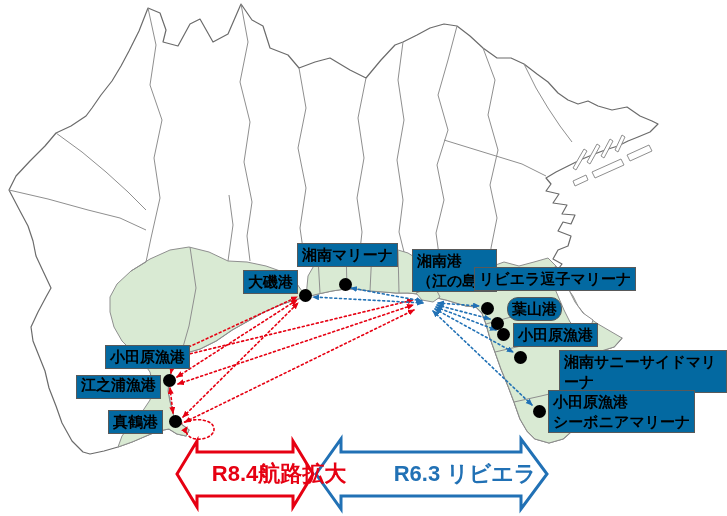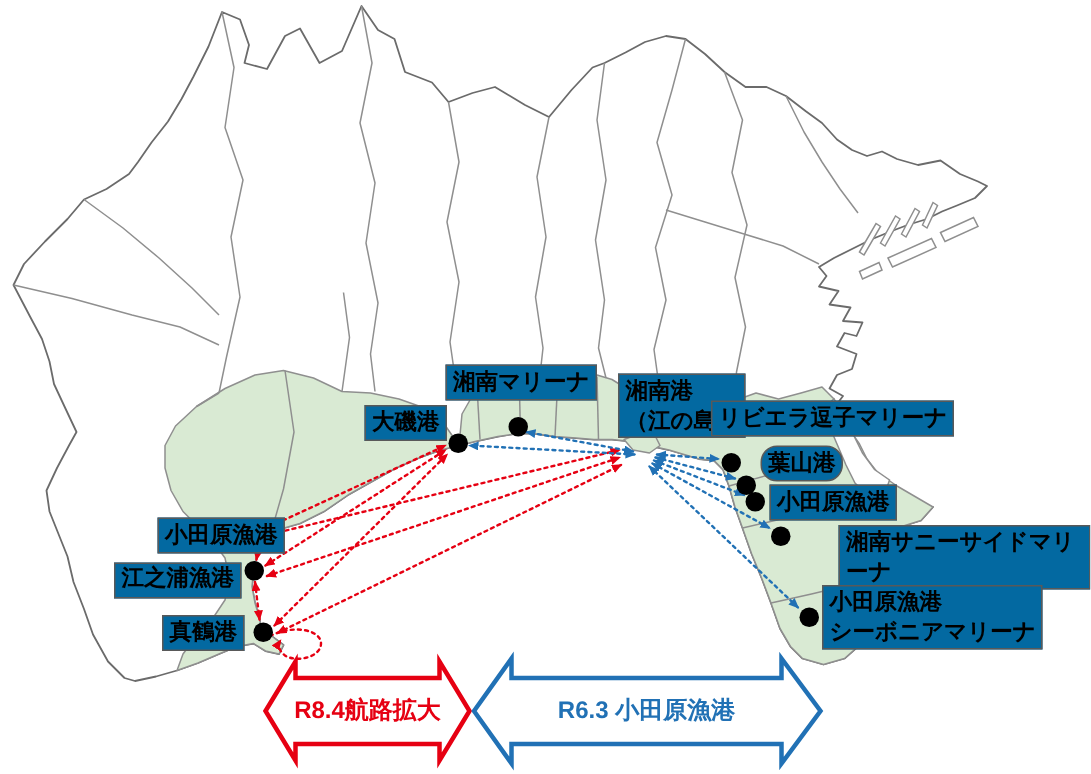--- a/index.html
+++ b/index.html
@@ -16,21 +16,21 @@
   .rt-new{stroke:var(--route-new);stroke-width:1.6;stroke-dasharray:2 2.8;stroke-linecap:round;fill:none;}
   .rt-exist{stroke:var(--route-existing);stroke-width:1.6;stroke-dasharray:2 2.8;stroke-linecap:round;fill:none;}
   .legend-arrow-new{fill:#ffffff;stroke:var(--route-new);stroke-width:3;stroke-linejoin:miter;}
   .legend-arrow-exist{fill:#ffffff;stroke:var(--route-existing);stroke-width:3;stroke-linejoin:miter;}
   .port-dot{position:absolute;width:13px;height:13px;border-radius:50%;background:#000;}
   .port-label{
     position:absolute;background:#0369a1;border:1px solid #595959;color:#000;
     font-weight:bold;font-size:15px;line-height:1.3;padding:1px 4px;white-space:pre-line;
   }
   .legend-label{
-    position:absolute;transform:translate(-50%,-50%);font-weight:bold;font-size:16px;white-space:nowrap;
+    position:absolute;transform:translate(-50%,-50%);font-weight:bold;font-size:22px;white-space:nowrap;margin-left:34px;
   }
   .legend-label.new{color:var(--route-new);}
   .legend-label.exist{color:var(--route-existing);}
 </style>
 </head>
 <body>
 
 <div class="stage">
   <svg width="727" height="516" viewBox="0 0 727 516">
     <defs>
@@ -160,14 +160,14 @@
       <div class="port-dot" style="left: 497px; top: 328px; background: rgb(0, 0, 0);"></div>
       <div class="port-label" style="left: 513px; top: 323px;">小田原漁港</div>
       <div class="port-dot" style="left: 514px; top: 351px; background: rgb(0, 0, 0);"></div>
       <div class="port-label" style="left: 527px; top: 350px; margin-left: 32px;">湘南サニーサイドマリーナ</div>
       <div class="port-dot" style="left: 533px; top: 405px; background: rgb(0, 0, 0);"></div>
       <div class="port-label" style="left: 548px; top: 390px;">小田原漁港
 シーボニアマリーナ</div>
     </div>
 
   <div class="legend-label new" style="left:245px;top:474px;">R8.4航路拡大</div>
-  <div class="legend-label exist" style="left:431px;top:474px;">R6.3 小田原漁港</div>
+  <div class="legend-label exist" style="left:431px;top:474px;">R6.3 リビエラ</div>
 </div>
 
 </body></html>

